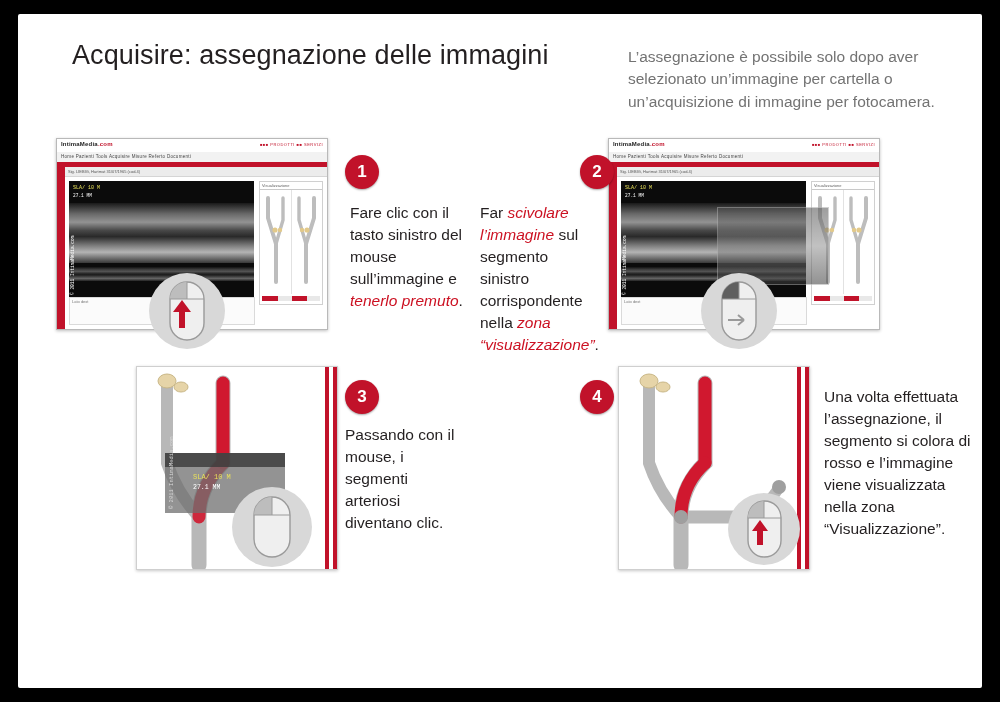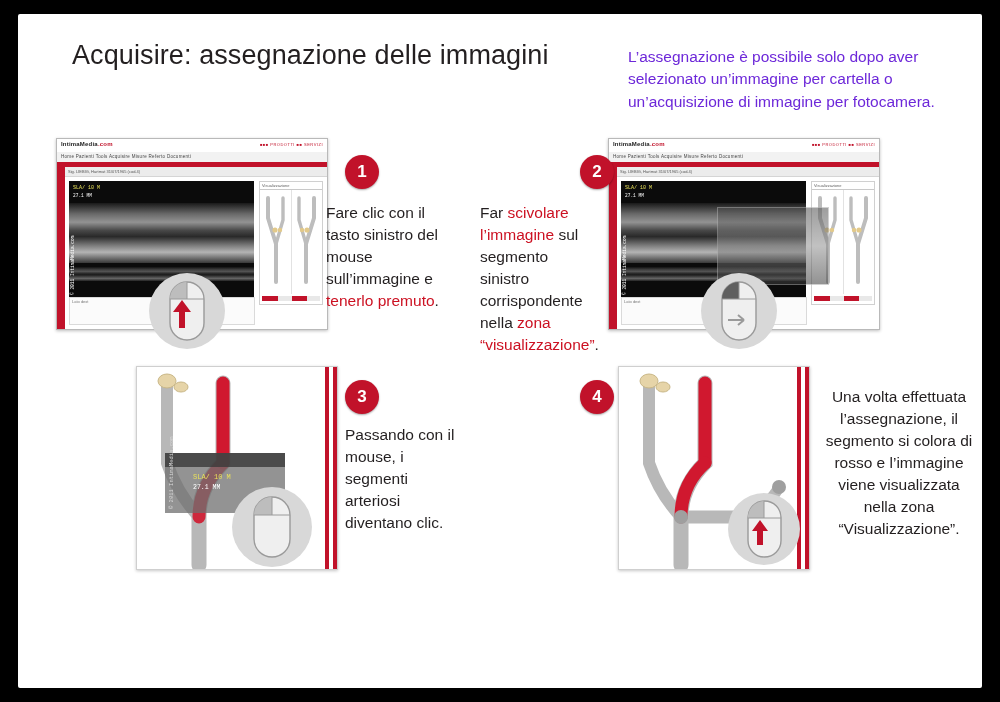--- a/index.html
+++ b/index.html
@@ -32,31 +32,31 @@
     letter-spacing: 0.1px;
     white-space: nowrap;
   }
   .intro {
     position: absolute;
     left: 610px;
     top: 32px;
     width: 350px;
     font-size: 15.5px;
     line-height: 1.45;
-    color: #6d28d9;
+    color: #737373;
   }
 
   
   .caption {
     position: absolute;
     font-size: 15.5px;
     line-height: 1.42;
     color: #231f20;
   }
-  .caption .hl { color: #cc1122; }
+  .caption .hl { color: #cc1122; font-style: italic; }
 
   
   .badge {
     position: absolute;
     width: 34px;
     height: 34px;
     border-radius: 50%;
     background: #c1122a;
     color: #ffffff;
     font-size: 17px;
@@ -267,21 +267,21 @@
       <g>
         <path d="M33 56 L33 40 L27 40 L36 28 L45 40 L39 40 L39 56 Z" fill="#c1122a"></path>
       </g>
     </svg>
   </div>
 
   <div class="badge" style="left:327px; top:141px;">
     <span>1</span>
   </div>
 
-  <div class="caption" style="left:308px; top:188px; width:118px;">
+  <div class="caption" style="left:332px; top:188px; width:118px;">
     <span>Fare clic con il tasto sinistro del mouse sull’immagine e </span><span class="hl">tenerlo premuto</span><span>.</span>
   </div>
 
   <div class="shot" style="left:590px; top:124px; width:270px; height:190px;">
     <div class="topbar">
       <span class="brand">
         <span>IntimaMedia</span><span class="brandred">.com</span>
       </span>
       <span style="position:absolute;right:4px;top:3px;font-size:4px;color:#c1122a;letter-spacing:.5px;">■■■  PRODOTTI  ■■  SERVIZI</span>
     </div>
@@ -419,17 +419,17 @@
         <path d="M23 27 A16.5 16.5 0 0 1 39 10 L39 27 Z" fill="#bdbdbd"></path>
         <line x1="39" y1="10" x2="39" y2="27" stroke="#9a9a9a" stroke-width="1"></line>
         <line x1="23" y1="27" x2="56" y2="27" stroke="#9a9a9a" stroke-width="1"></line>
         <g>
           <path d="M32 54 L32 40 L27 40 L35 29 L43 40 L38 40 L38 54 Z" fill="#c1122a"></path>
         </g>
       </svg>
     </div>
   </div>
 
-  <div class="caption" style="left:806px; top:372px; width:150px;text-align:center;">
+  <div class="caption" style="left:806px; top:372px; width:150px;">
     <span>Una volta effettuata l’assegnazione, il segmento si colora di rosso e l’immagine viene visualizzata nella zona “Visualizzazione”.</span>
   </div>
 
 </div>
 
 </body></html>

